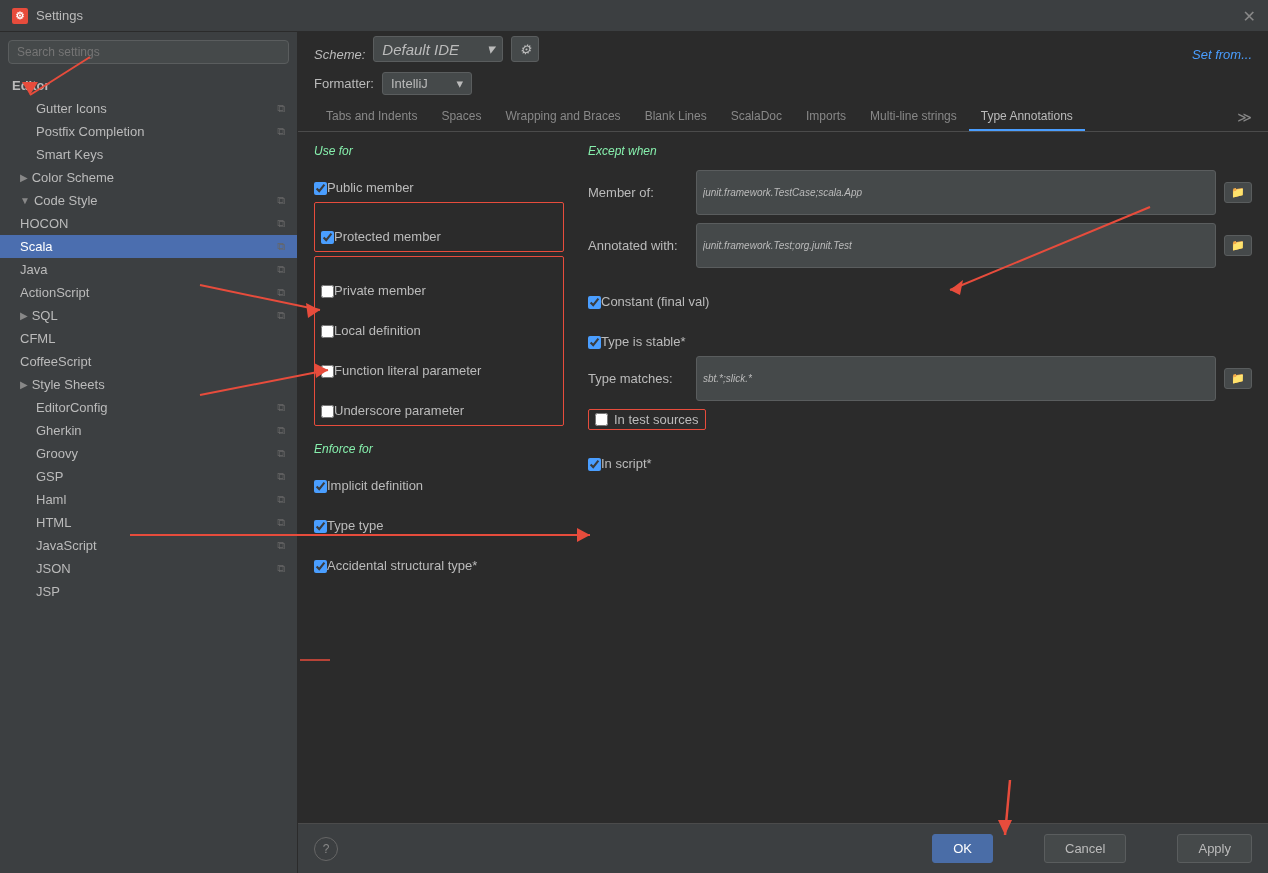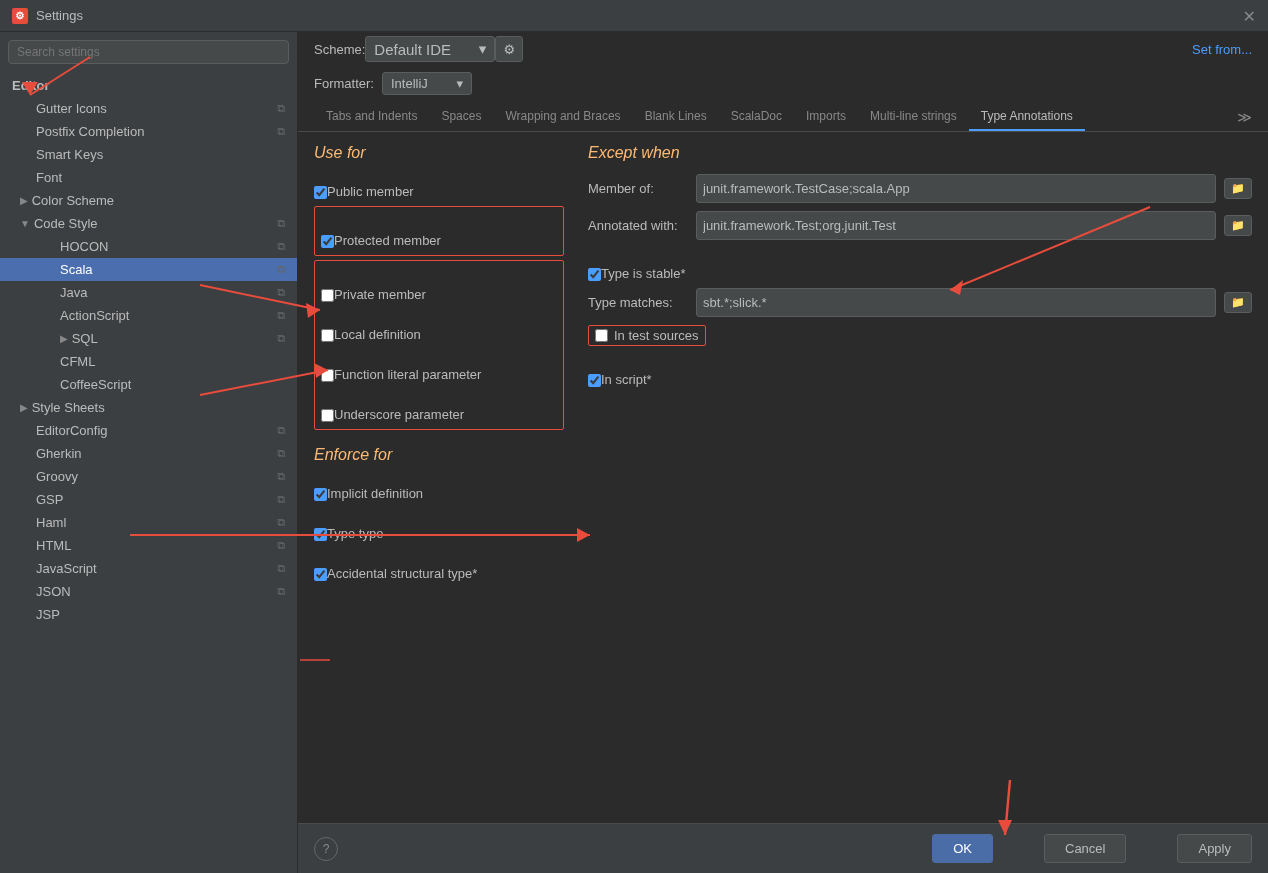--- a/index.html
+++ b/index.html
@@ -85,21 +85,21 @@
       align-items: center;
       padding: 4px 12px 4px 20px;
       cursor: pointer;
       color: #bbbbbb;
       font-size: 13px;
       position: relative;
     }
     .sidebar-item.active { background: #4b6eaf; color: white; }
     .sidebar-item.level1 { padding-left: 20px; }
     .sidebar-item.level2 { padding-left: 36px; }
-    .sidebar-item.level3 { padding-left: 60px; }
+    .sidebar-item.level3 { padding-left: 20px; }
     .sidebar-item .copy-icon {
       margin-left: auto;
       font-size: 11px;
       color: #666;
     }
     .sidebar-arrow {
       margin-right: 4px;
       font-size: 10px;
       color: #888;
     }
@@ -112,23 +112,24 @@
     }
     .breadcrumb {
       padding: 10px 16px 6px 16px;
       color: #888;
       font-size: 13px;
     }
     .breadcrumb span { color: #bbbbbb; }
     .breadcrumb .sep { margin: 0 4px; }
     .scheme-row {
       display: flex;
-      align-items: center;
+      align-items: flex-end;
       padding: 4px 16px 8px 16px;
-      gap: 0;
+      gap: 8px;
+      font-style: italic;
     }
     .scheme-label { color: #bbbbbb; }
     .scheme-dropdown {
       background: #45494a;
       border: 1px solid #5a5d5e;
       color: #bbbbbb;
       padding: 3px 8px;
       border-radius: 3px;
       font-size: 15px;
       display: flex;
@@ -208,22 +209,22 @@
       display: flex;
       gap: 24px;
     }
     .left-panel {
       min-width: 250px;
     }
     .right-panel {
       flex: 1;
     }
     .section-title {
-      color: #fdba74;
-      font-size: 16px;
+      color: #86efac;
+      font-size: 12px;
       margin-bottom: 8px;
       font-style: italic;
     }
     .checkbox-row {
       display: flex;
       align-items: flex-end;
       padding: 3px 0;
       font-size: 13px;
       margin-top: 19px;
     }
@@ -243,23 +244,24 @@
       align-items: center;
       gap: 8px;
       padding: 4px 0;
     }
     .field-label { color: #bbbbbb; font-size: 13px; min-width: 100px; }
     .field-input {
       flex: 1;
       background: #45494a;
       border: 1px solid #5a5d5e;
       color: #bbbbbb;
-      padding: 6px 6px;
+      padding: 16px 6px;
       border-radius: 3px;
-      font-size: 13px;
+      font-size: 10px;
+      font-style: italic;
     }
     .folder-btn {
       background: #45494a;
       border: 1px solid #5a5d5e;
       color: #bbbbbb;
       padding: 3px 6px;
       border-radius: 3px;
       cursor: pointer;
       font-size: 11px;
     }
@@ -348,23 +350,20 @@
       <div class="sidebar-item level2">
         <span>Gutter Icons</span>
         <span class="copy-icon">⧉</span>
       </div>
       <div class="sidebar-item level2">
         <span>Postfix Completion</span>
         <span class="copy-icon">⧉</span>
       </div>
       <div class="sidebar-item level2">
         <span>Smart Keys</span>
-      </div>
-      <div class="sidebar-item level2">
-        <span>Font</span>
       </div>
       <div class="sidebar-item level1">
         <span class="sidebar-arrow">▶</span>
         <span>Color Scheme</span>
       </div>
       <div class="sidebar-item level1">
         <span class="sidebar-arrow">▼</span>
         <span>Code Style</span>
         <span class="copy-icon">⧉</span>
       </div>
@@ -534,20 +533,24 @@
           <input class="field-input" type="text" value="junit.framework.TestCase;scala.App" style="">
           <button class="folder-btn">📁</button>
         </div>
 
         <div class="field-row">
           <span class="field-label">Annotated with:</span>
           <input class="field-input" type="text" value="junit.framework.Test;org.junit.Test" style="">
           <button class="folder-btn">📁</button>
         </div>
 
+        <div class="checkbox-row">
+          <input type="checkbox" id="cb_const" checked="" style="">
+          <label class="checkbox-label" for="cb_const">Constant (final val)</label>
+        </div>
 
         <div class="checkbox-row">
           <input type="checkbox" id="cb_stable" checked="" style="">
           <label class="checkbox-label" for="cb_stable">Type is stable*</label>
         </div>
 
         <div class="field-row">
           <span class="field-label">Type matches:</span>
           <input class="field-input" type="text" value="sbt.*;slick.*" style="">
           <button class="folder-btn">📁</button>

